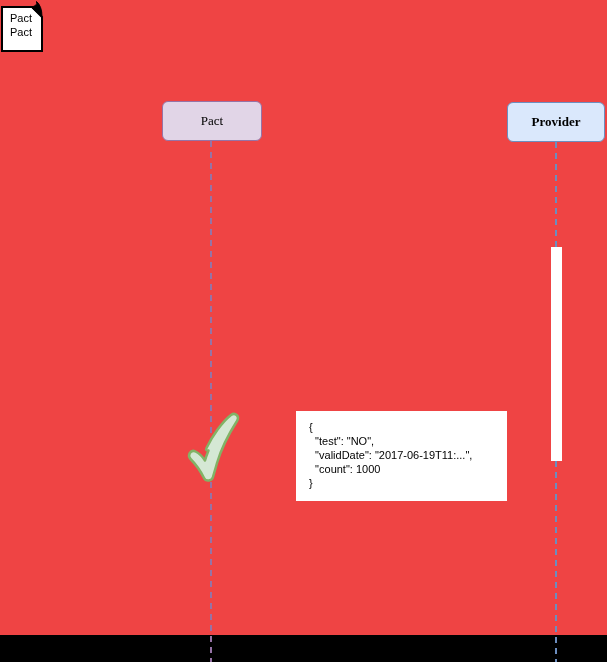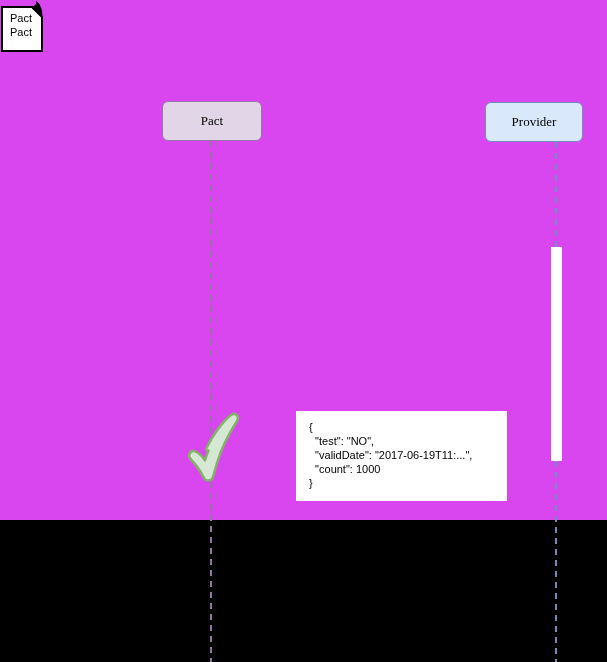--- a/index.html
+++ b/index.html
@@ -7,22 +7,22 @@
     padding: 0;
     background: #000000;
     width: 607px;
     height: 662px;
     overflow: hidden;
     font-family: "Liberation Sans", sans-serif;
   }
   .stage {
     position: relative;
     width: 607px;
-    height: 520px;
-    background: #d946ef;
+    height: 635px;
+    background: #ef4444;
   }
   
   .note {
     position: absolute;
     left: 1px;
     top: 1px;
     width: 42px;
     height: 50px;
   }
   .note svg { position: absolute; left: 0; top: 0; }
@@ -46,23 +46,24 @@
     font-family: "Liberation Serif", serif;
     font-size: 13px;
     color: #000000;
   }
   .actor.pact {
     left: 162px; top: 101px; width: 98px;
     background: #e1d5e7;
     border: 1.5px solid #9673a6;
   }
   .actor.provider {
-    left: 485px; top: 102px; width: 96px;
+    left: 507px; top: 102px; width: 96px;
     background: #dae8fc;
     border: 1.5px solid #6c8ebf;
+    font-weight: bold;
   }
   
   .lifeline {
     position: absolute;
     width: 2px;
   }
   .lifeline.pact-line {
     left: 210px; top: 141px; height: 521px;
     background-image: repeating-linear-gradient(to bottom, #9673a6 0 6px, transparent 6px 11px);
   }

